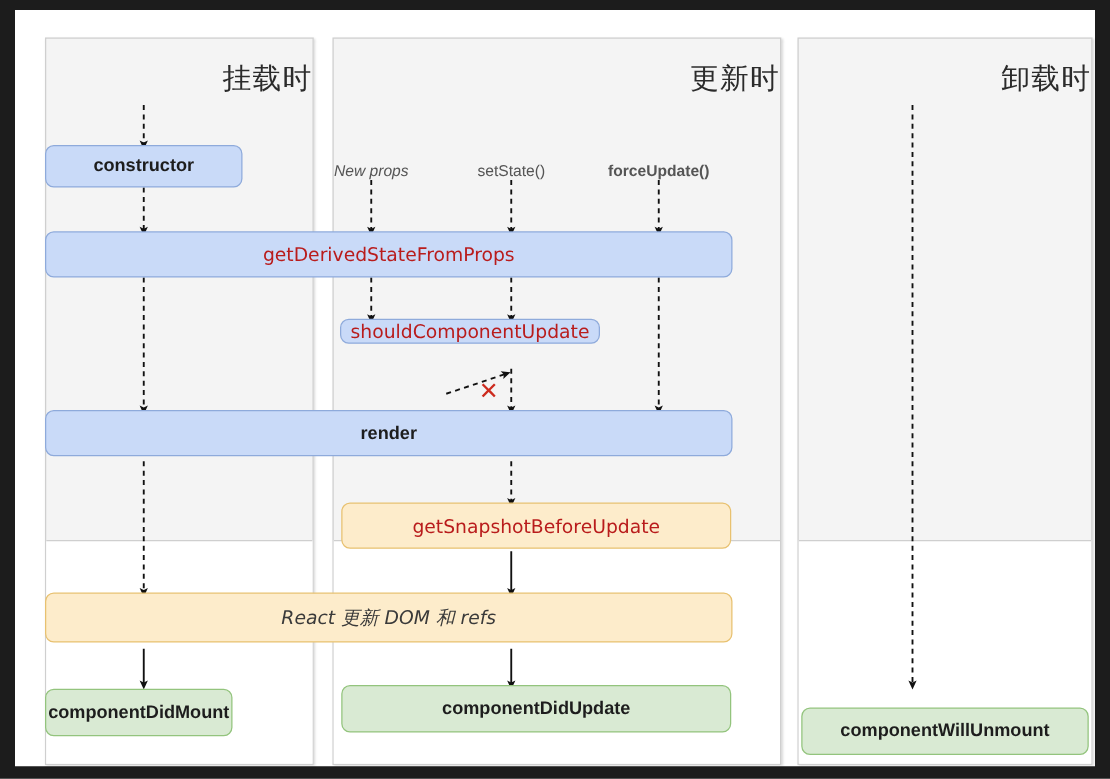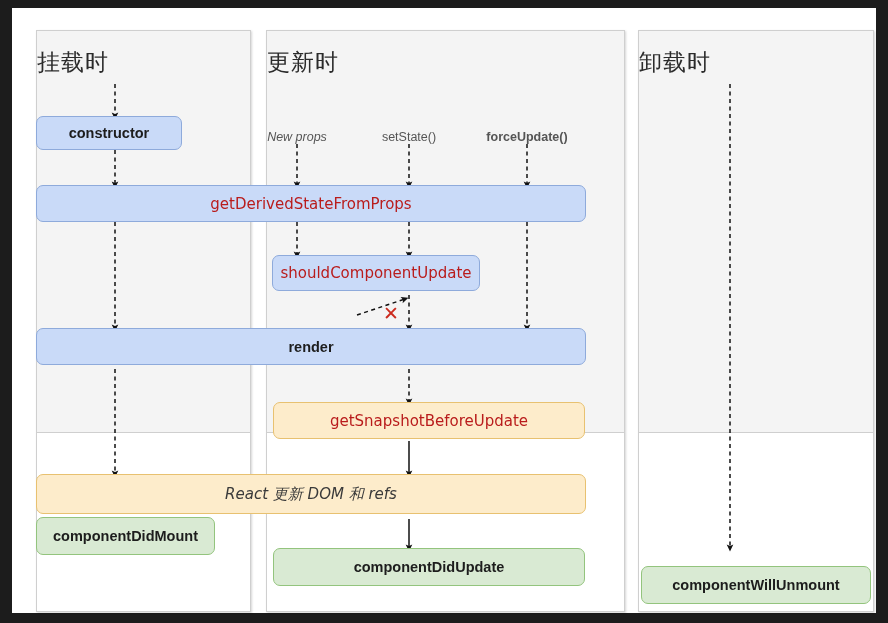--- a/index.html
+++ b/index.html
@@ -31,21 +31,21 @@
   }
   #panel-mount { left:24px;  top:22px; width:215px; height:582px; }
   #panel-update{ left:254px; top:22px; width:359px; height:582px; }
   #panel-unmount{left:626px; top:22px; width:236px; height:582px; }
   #panel-mount  .lower{ height:178px; }
   #panel-update .lower{ height:178px; }
   #panel-unmount .lower{ height:178px; }
 
   .panel-title{
     position:absolute;left:0;right:0;top:16px;
-    text-align:left;
+    text-align:right;
     font-size:23px;color:#2b2b2b;
     letter-spacing:1px;
     font-family:Liberation Mono, monospace;
   }
 
   
   .node{
     position:absolute;
     box-sizing:border-box;
     border-radius:7px;
@@ -143,45 +143,45 @@
 
           <line x1="718" y1="76" x2="718" y2="540" stroke-dasharray="4 3.5"></line>
         </g>
       </svg>
     </div>
 
     <div class="trigger ital" style="left:285px;top:122px;">New props</div>
     <div class="trigger" style="left:397px;top:122px;">setState()</div>
     <div class="trigger" style="left:515px;top:122px;font-weight:bold;">forceUpdate()</div>
 
-    <div class="node blue" style="left:24px;top:108px;width:146px;height:34px;">
+    <div class="node blue" style="left:24px;top:108px;width:158px;height:34px;">
       <span class="lbl-bold">constructor</span>
     </div>
 
     <div class="node blue" style="left:24px;top:177px;width:550px;height:37px;">
       <span class="lbl-thin">getDerivedStateFromProps</span>
     </div>
 
-    <div class="node blue" style="left:260px;top:247px;width:208px;height:36px;">
+    <div class="node blue" style="left:260px;top:247px;width:208px;height:20px;">
       <span class="lbl-thin">shouldComponentUpdate</span>
     </div>
 
     <div class="node yellow" style="left:261px;top:394px;width:312px;height:37px;">
       <span class="lbl-thin">getSnapshotBeforeUpdate</span>
     </div>
 
     <div class="node blue" style="left:24px;top:320px;width:550px;height:37px;">
       <span class="lbl-bold">render</span>
     </div>
 
     <div class="node yellow" style="left:24px;top:466px;width:550px;height:40px;">
       <span class="lbl-ital">React 更新 DOM 和 refs</span>
     </div>
 
-    <div class="node green" style="left:24px;top:509px;width:179px;height:38px;align-items:center;">
+    <div class="node green" style="left:24px;top:543px;width:150px;height:38px;align-items:center;">
       <span class="lbl-bold">componentDidMount</span>
     </div>
 
     <div class="node green" style="left:261px;top:540px;width:312px;height:38px;">
       <span class="lbl-bold">componentDidUpdate</span>
     </div>
 
     <div class="node green" style="left:629px;top:540px;width:230px;height:38px;margin-top:18px;">
       <span class="lbl-bold">componentWillUnmount</span>
     </div>

